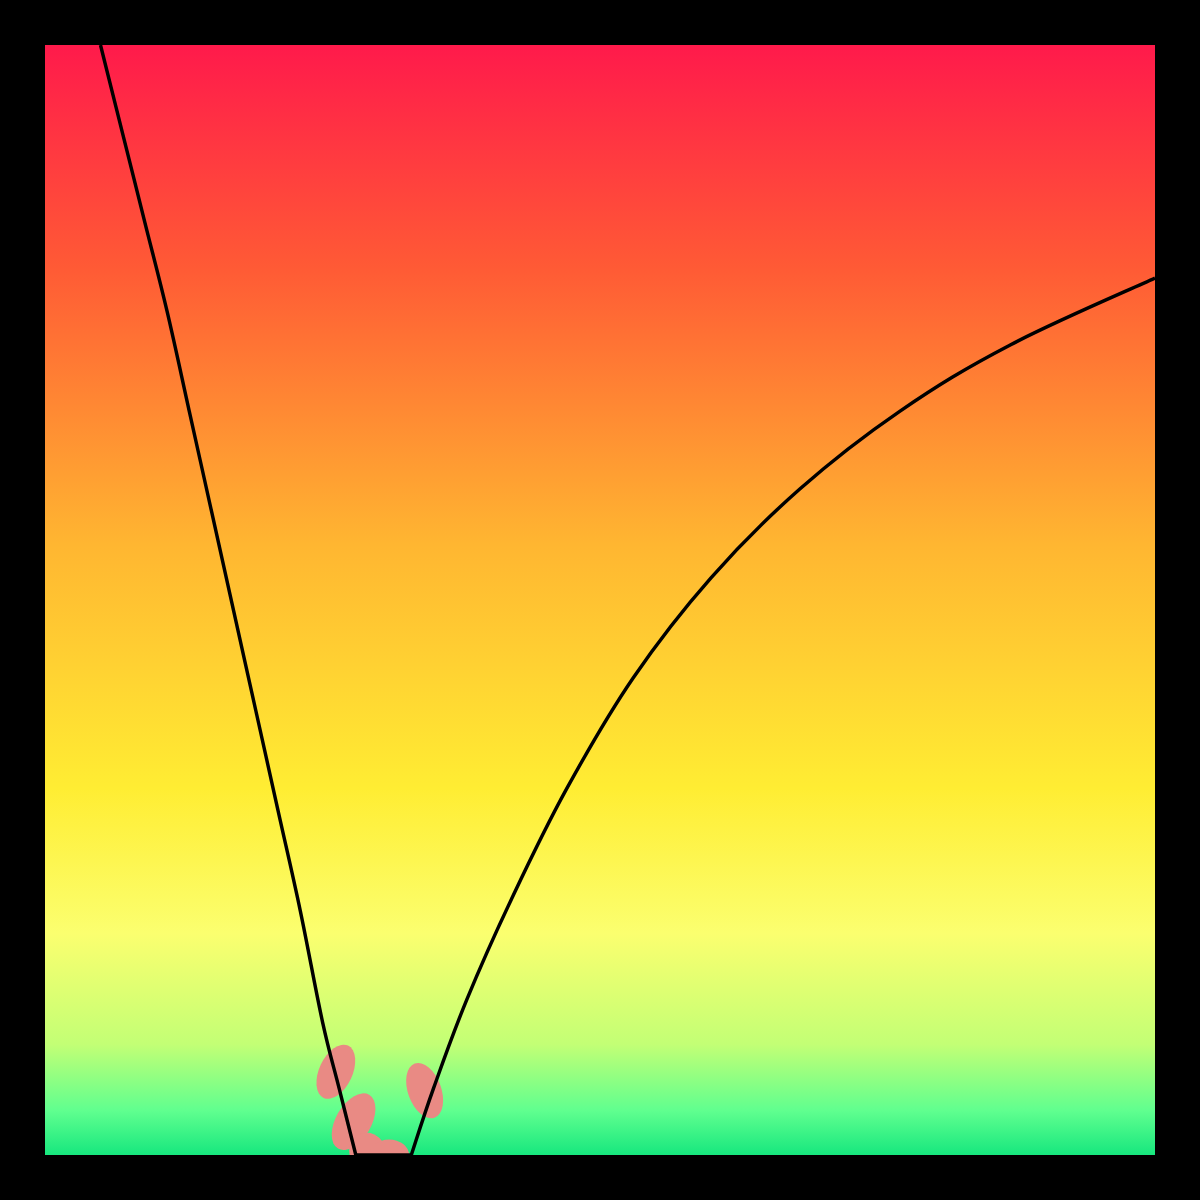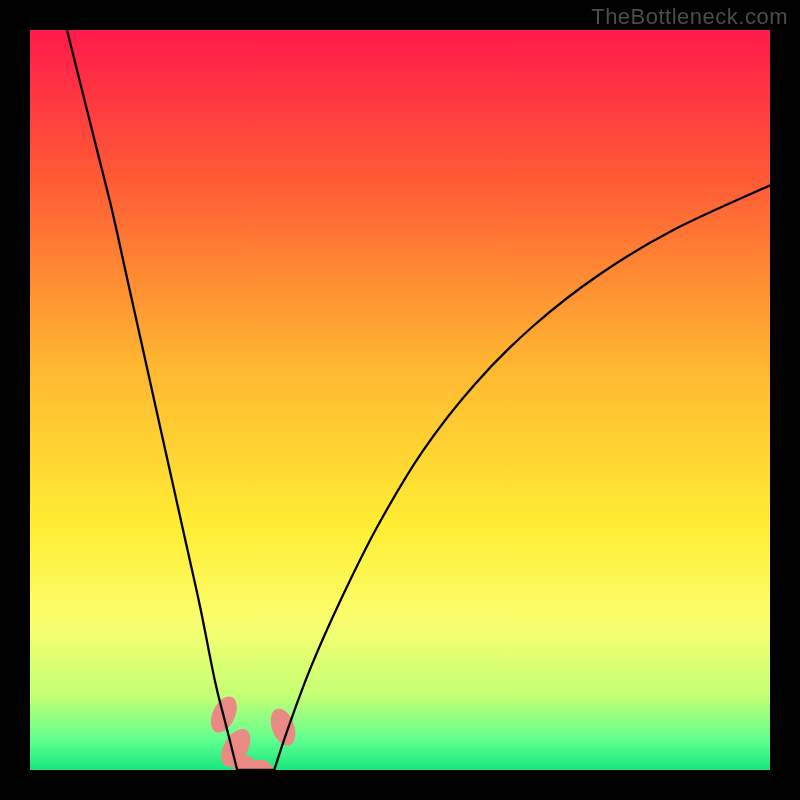--- a/index.html
+++ b/index.html
@@ -39,21 +39,20 @@
   .plot-area svg {
     display: block;
     width: 100%;
     height: 100%;
   }
 </style>
 </head>
 <body>
 
 <div class="frame">
-  <div class="watermark">TheBottleneck.com</div>
 
   <div class="plot-area">
     <svg viewBox="0 0 100 100" preserveAspectRatio="none">
       <defs>
         <linearGradient id="bg-grad" x1="0" y1="0" x2="0" y2="1">
 
         <stop offset="0%" stop-color="#ff1a4b"></stop>
             <stop offset="20%" stop-color="#ff5a35"></stop>
             <stop offset="45%" stop-color="#ffb631"></stop>
             <stop offset="67%" stop-color="#ffed33"></stop>

